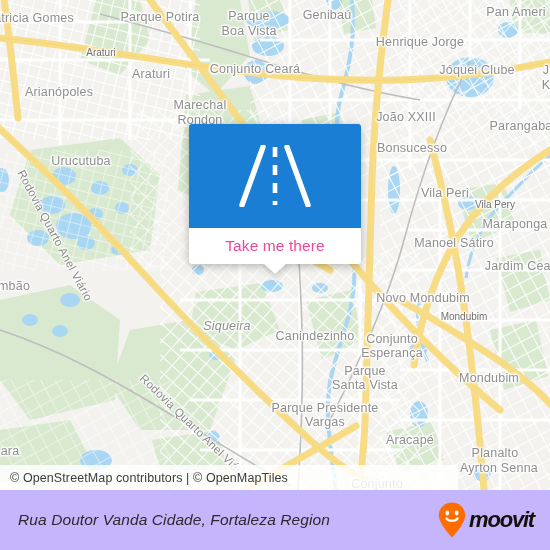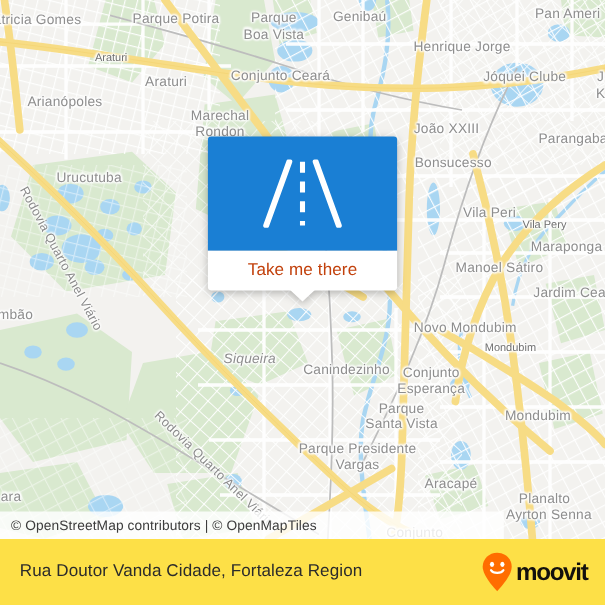--- a/index.html
+++ b/index.html
@@ -64,21 +64,21 @@
   }
   #popup-body {
     width: 100%;
     background: #ffffff;
     height: 36px;
     display: flex; align-items: center; justify-content: center;
     border-radius: 0 0 3px 3px;
   }
   #popup-label {
     font-size: 15.5px;
-    color: #c2410c;
+    color: #ec4899;
     letter-spacing: .1px;
     text-align: center;
   }
   #popup-tail {
     position: absolute;
     left: 50%; top: 139px;
     transform: translateX(-50%);
     width: 0; height: 0;
     border-left: 12px solid transparent;
     border-right: 12px solid transparent;
@@ -99,23 +99,24 @@
     color: #3c3c3c;
     padding-left: 10px;
     letter-spacing: .1px;
   }
 
   
   #footer {
     position: absolute;
     left: 0; top: 490px;
     width: 550px; height: 60px;
-    background: #fde047;
+    background: #c4b5fd;
     display: flex; align-items: center; justify-content: space-between;
     padding: 0 16px 0 18px;
+    font-style: italic;
   }
   #footer-title {
     font-size: 15.5px;
     color: #2b2b2b;
     letter-spacing: .1px;
   }
   #brand { display: flex; align-items: center; gap: 2px; }
   #brand-wordmark {
     font-size: 22px;
     font-weight: bold;

